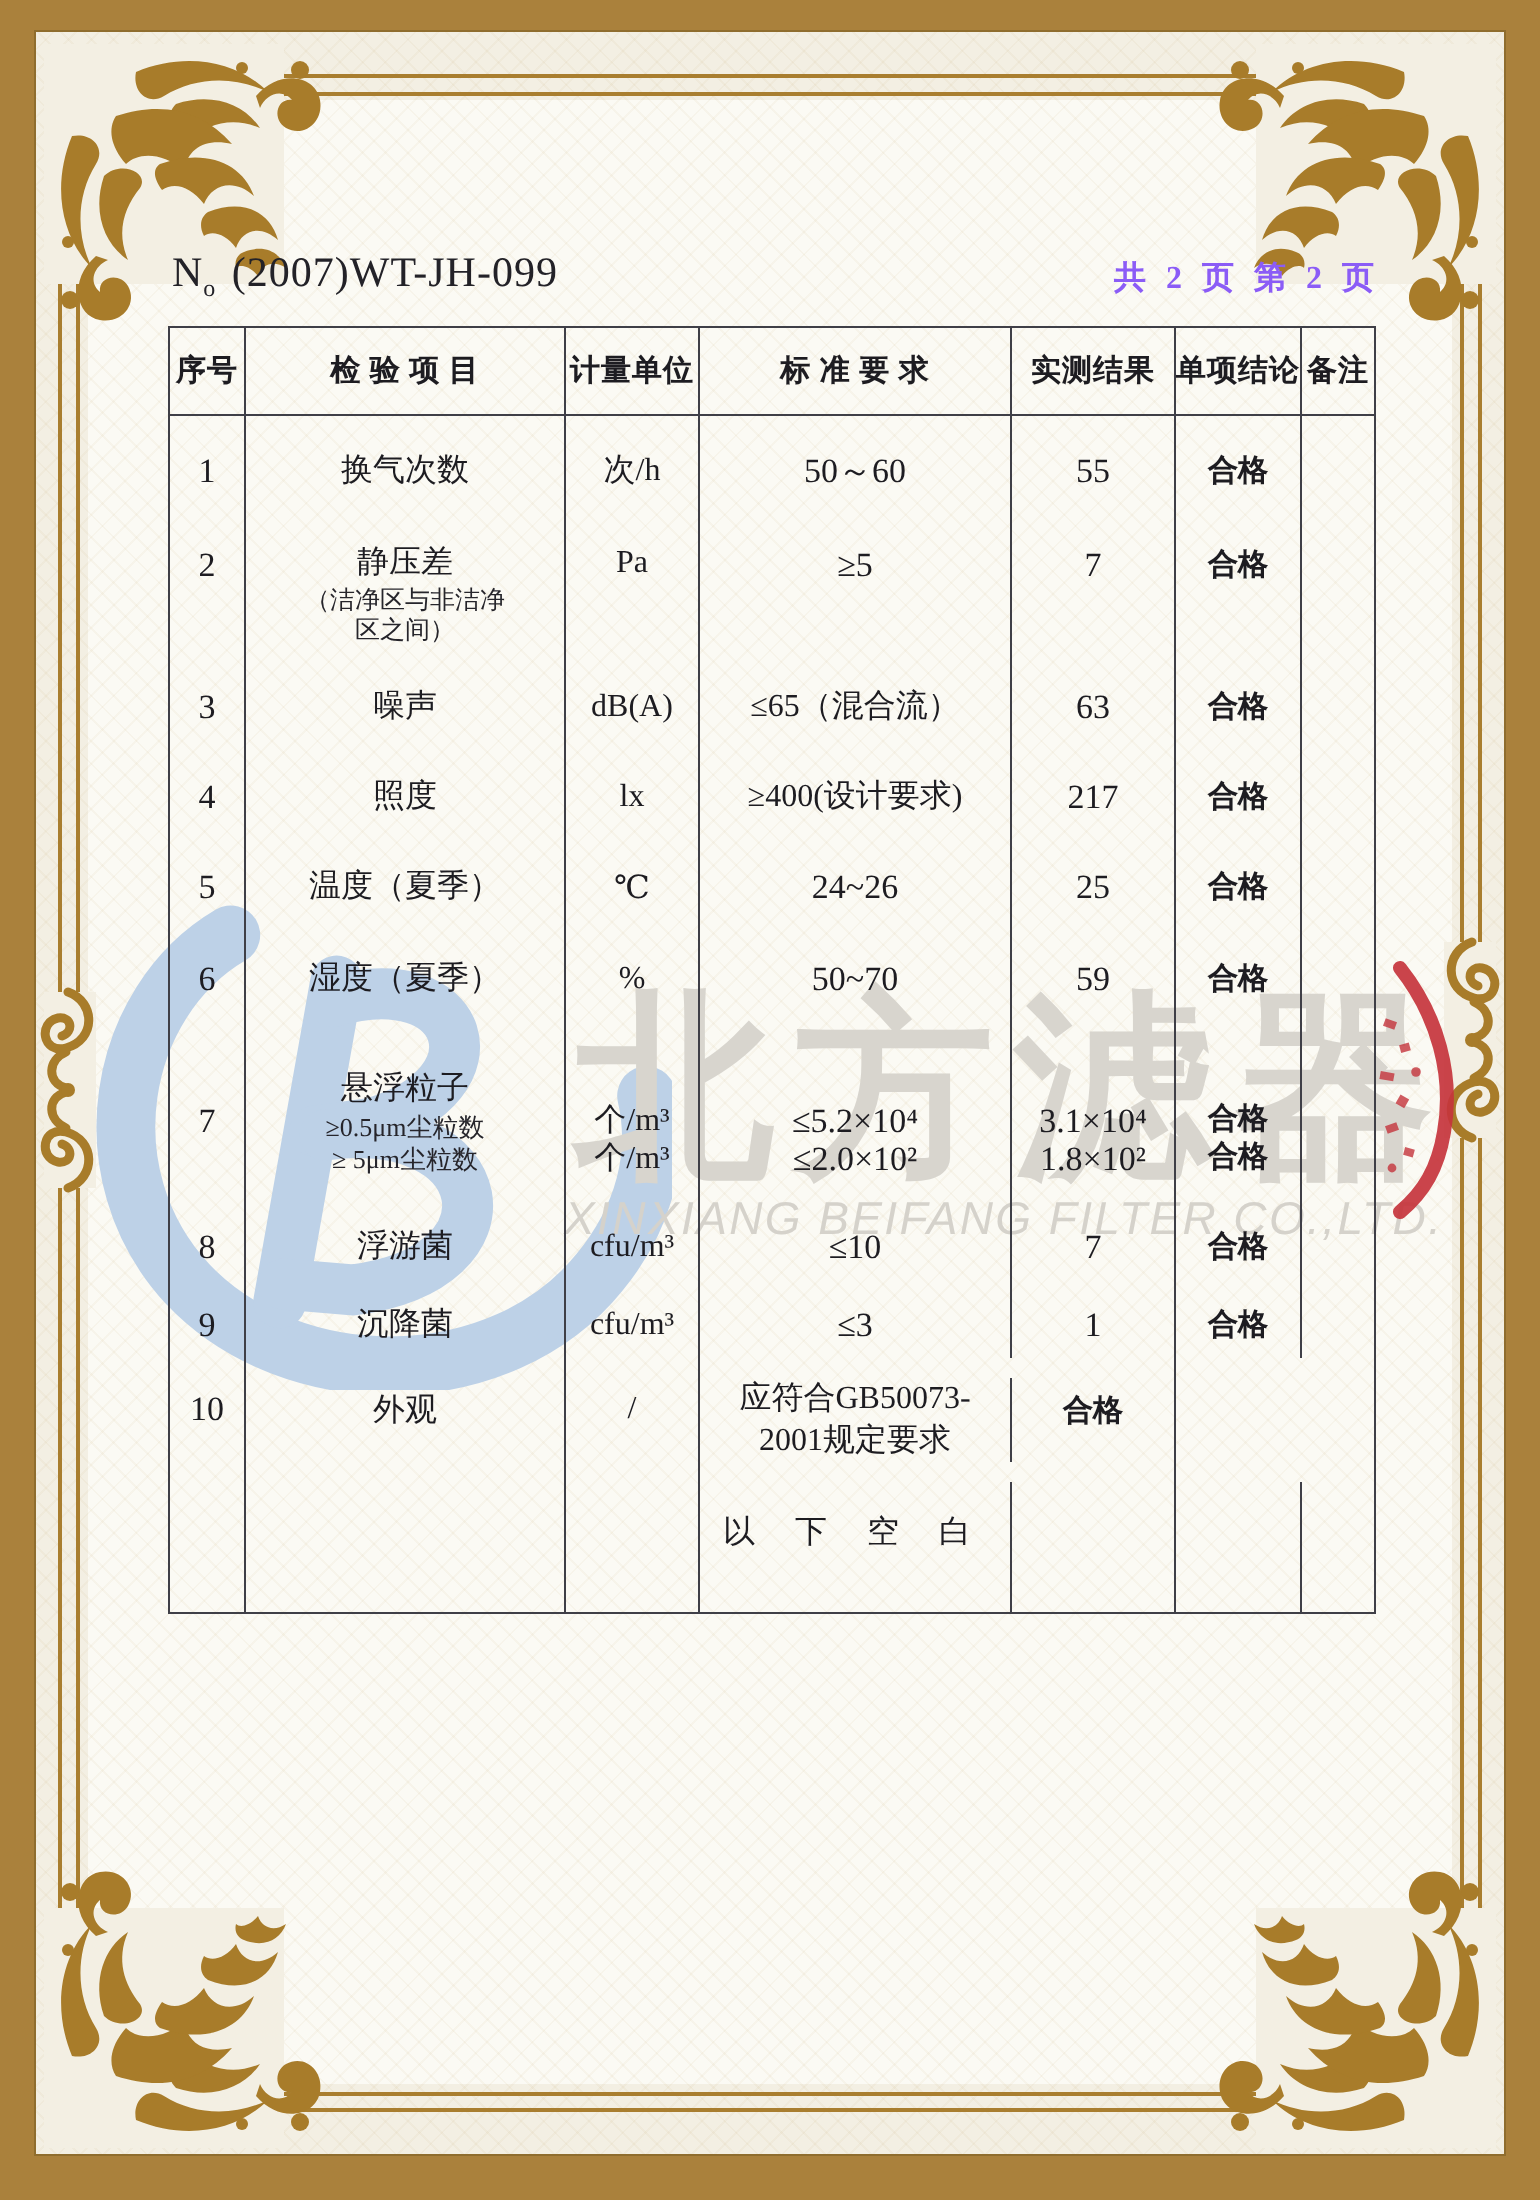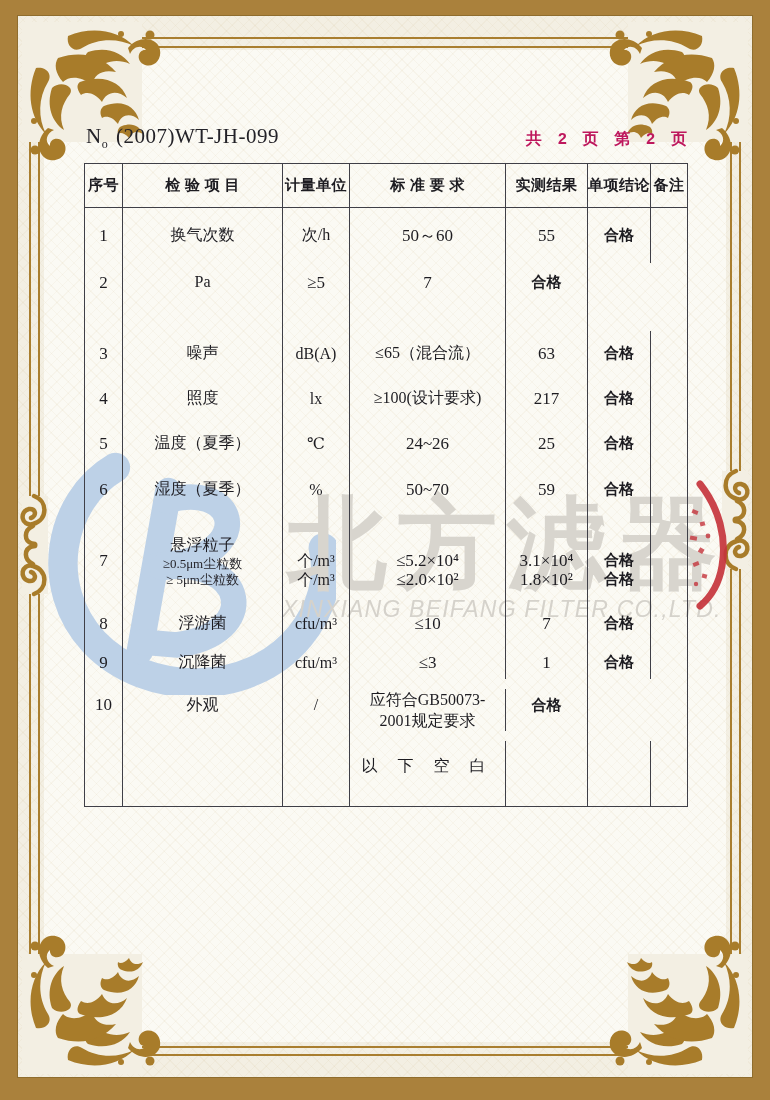--- a/index.html
+++ b/index.html
@@ -51,21 +51,21 @@
     position:absolute; left:282px; top:596px; z-index:4;
     font-family:"Liberation Sans","DejaVu Sans",sans-serif;
     font-size:23px; letter-spacing:1.2px; color:#d5d2cb; white-space:nowrap;font-style:italic;
   }
   .stamp { position:absolute; left:684px; top:478px; width:52px; height:132px; z-index:6; }
 
   
   .docline { position:absolute; left:86px; top:124px; z-index:5; font-size:21px; letter-spacing:0.5px; color:#232228; }
   .docline sub { font-size:12px; }
   .docline .val { margin-left:2px; }
-  .pageinfo { position:absolute; right:80px; top:129px; z-index:5; font-size:16px; font-weight:bold; letter-spacing:3px; color:#be185d;font-family:Liberation Mono, monospace; }
+  .pageinfo { position:absolute; right:80px; top:129px; z-index:5; font-size:16px; font-weight:bold; letter-spacing:3px; color:#8b5cf6; }
 
   
   .tbl {
     position:absolute; left:84px; top:163px; width:604px; height:644px; z-index:5;
     border:1px solid #3f3f47; display:flex; flex-direction:column;
   }
   .trow { display:grid; grid-template-columns:38px 160px 67px 156px 82px 63px 1fr; flex:0 0 auto; }
   .c { border-right:1px solid #3f3f47; display:flex; flex-direction:column; justify-content:center; align-items:center; text-align:center; font-size:16px; }
   .c:last-child { border-right:none; }
   .thead { height:44px; }
@@ -195,20 +195,25 @@
       <div class="c">换气次数</div>
       <div class="c">次/h</div>
       <div class="c num">50～60</div>
       <div class="c num">55</div>
       <div class="c ok">合格</div>
       <div class="c"></div>
     </div>
 
     <div class="trow r2">
       <div class="c num top">2</div>
+      <div class="c">
+        <div class="main">静压差</div>
+        <div class="subline">（洁净区与非洁净</div>
+        <div class="subline">区之间）</div>
+      </div>
       <div class="c top">Pa</div>
       <div class="c num top">≥5</div>
       <div class="c num top">7</div>
       <div class="c ok top">合格</div>
       <div class="c"></div>
     </div>
 
     <div class="trow r3">
       <div class="c num">3</div>
       <div class="c">噪声</div>
@@ -216,21 +221,21 @@
       <div class="c">≤65（混合流）</div>
       <div class="c num">63</div>
       <div class="c ok">合格</div>
       <div class="c"></div>
     </div>
 
     <div class="trow r4">
       <div class="c num">4</div>
       <div class="c">照度</div>
       <div class="c">lx</div>
-      <div class="c">≥100(设计要求)</div>
+      <div class="c">≥400(设计要求)</div>
       <div class="c num">217</div>
       <div class="c ok">合格</div>
       <div class="c"></div>
     </div>
 
     <div class="trow r5">
       <div class="c num">5</div>
       <div class="c">温度（夏季）</div>
       <div class="c">℃</div>
       <div class="c num">24~26</div>

